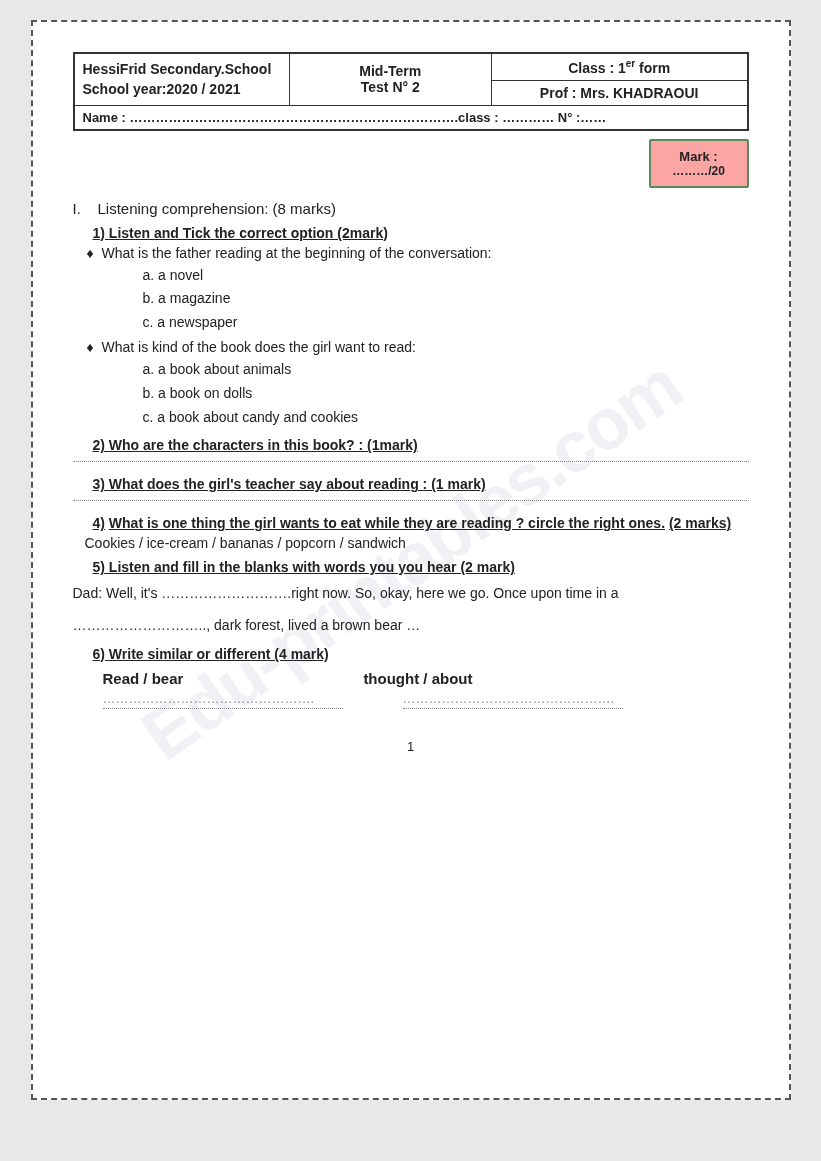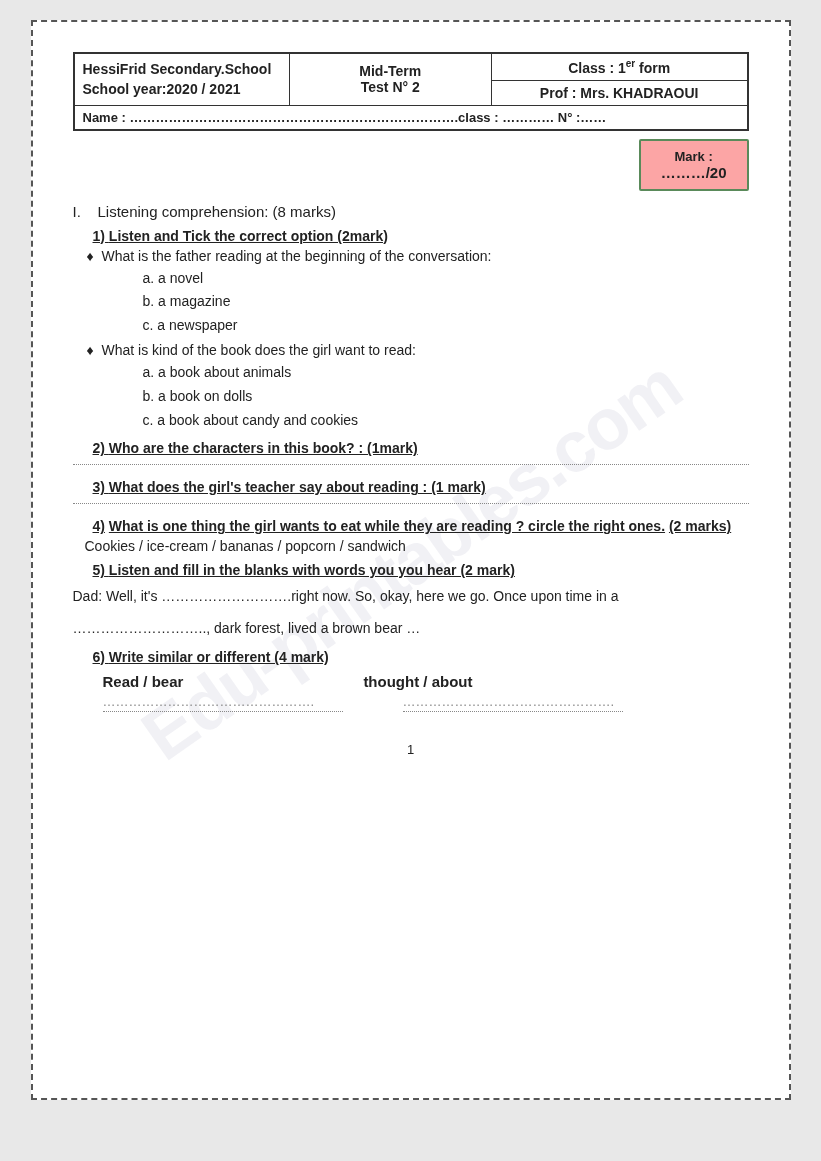--- a/index.html
+++ b/index.html
@@ -72,21 +72,21 @@
       padding: 8px 20px;
       text-align: center;
       min-width: 100px;
       border-radius: 2px;
     }
     .mark-box .mark-label {
       font-size: 13px;
       font-weight: bold;
     }
     .mark-box .mark-value {
-      font-size: 15px;
+      font-size: 12px;
       font-weight: bold;
     }
 
     
     .section-title {
       font-size: 15px;
       font-weight: normal;
       margin: 12px 0 8px 0;
     }
     .question-title {

